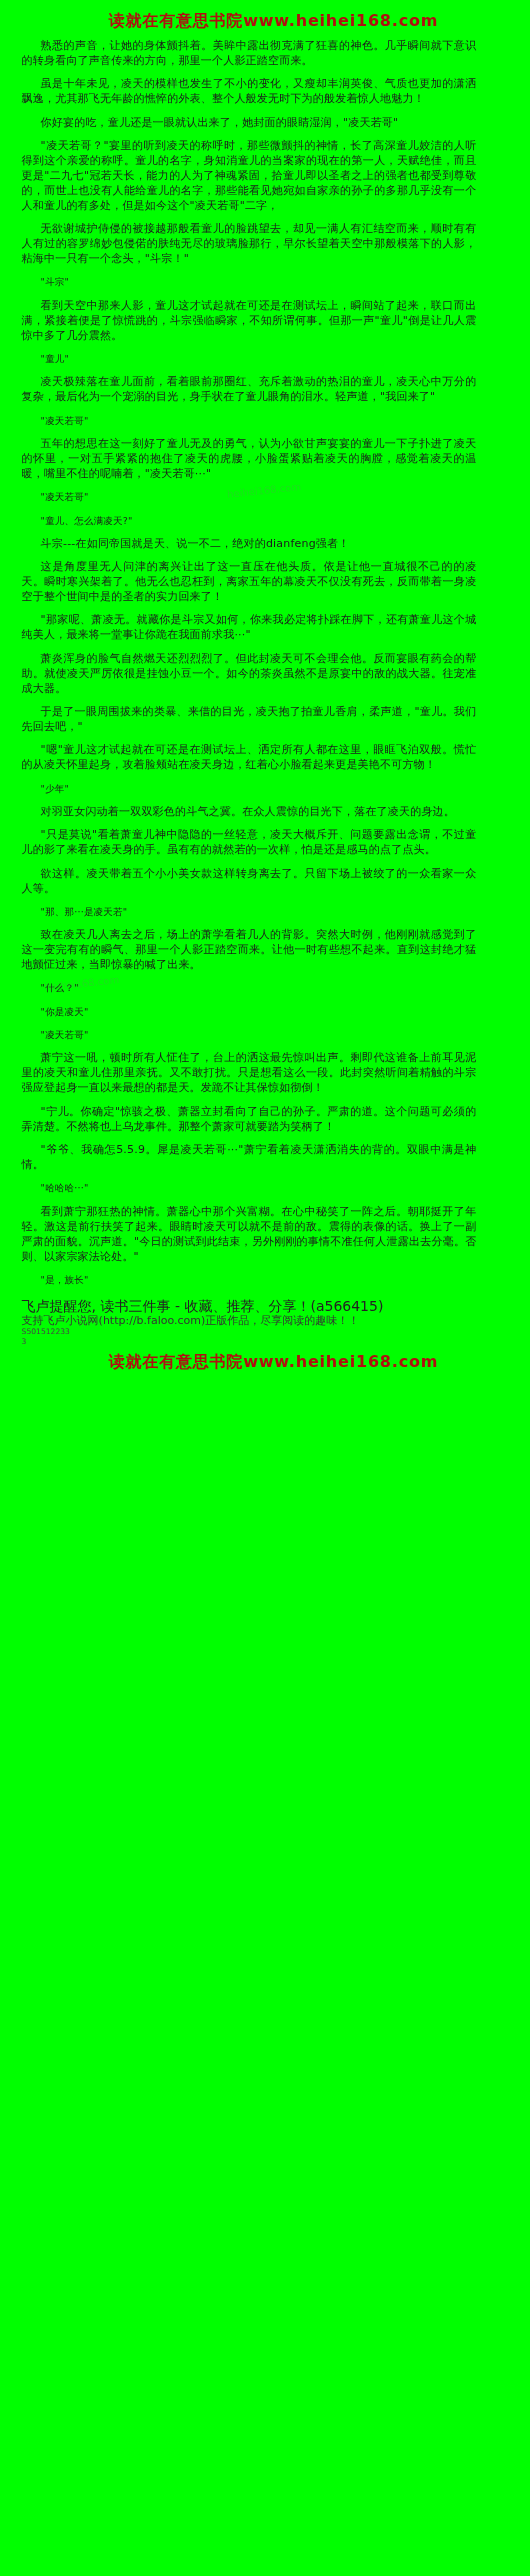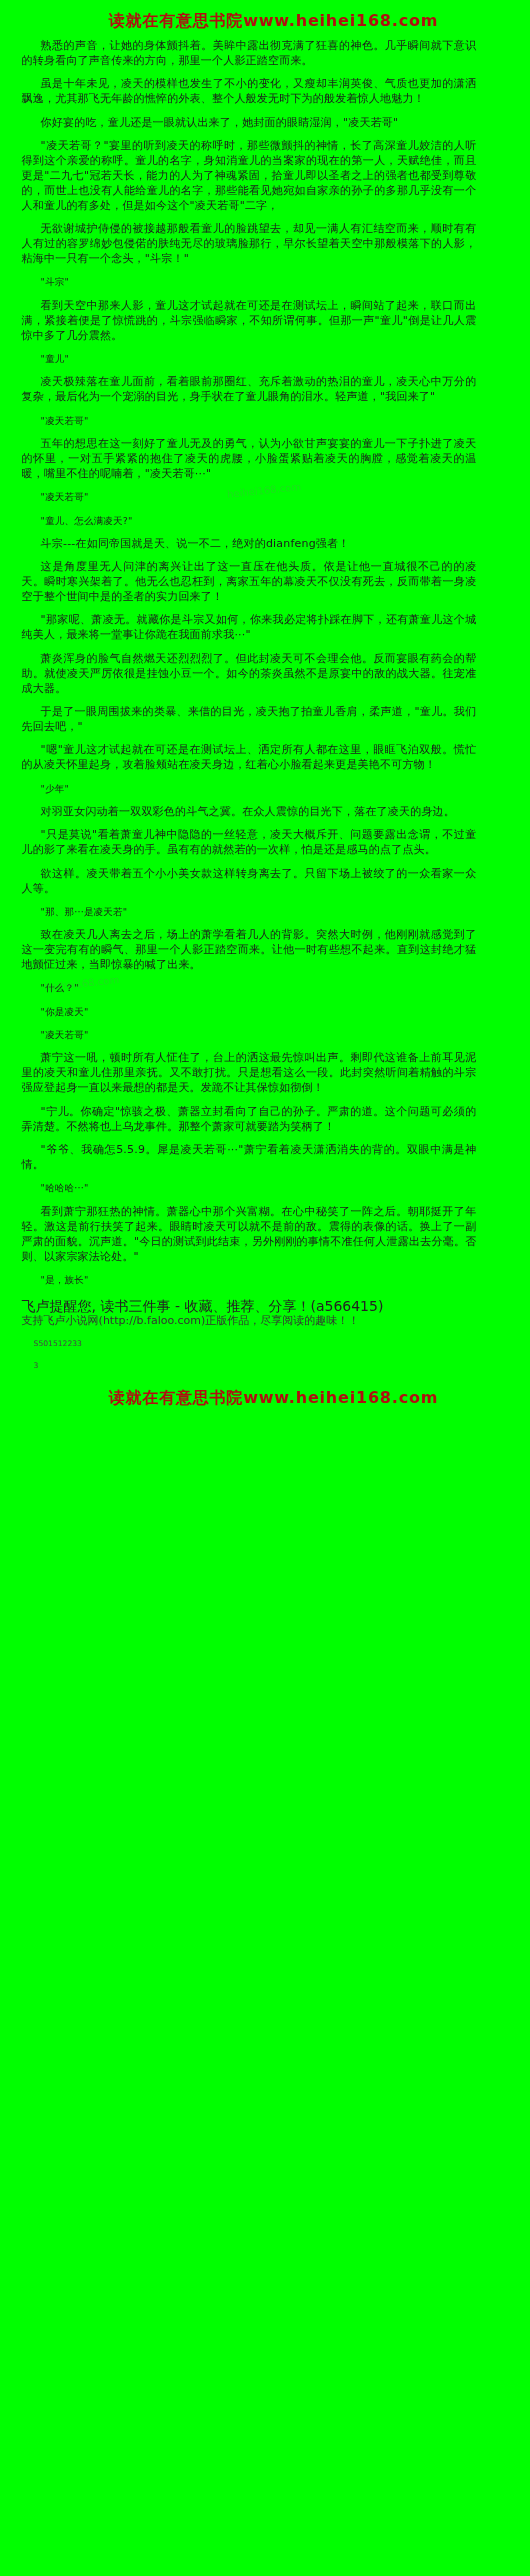--- a/index.html
+++ b/index.html
@@ -68,21 +68,21 @@
   .footer-small {
     font-size: 11px;
     line-height: 12px;
     color: #333;
     margin: 0;
   }
   .footer-tiny {
     font-size: 7.6px;
     line-height: 10.6px;
     color: #444;
-    margin: 12px;
+    margin: 0;
   }
   .wm {
     position: absolute;
     color: rgba(120,120,120,0.22);
     font-size: 10px;
     font-family: "DejaVu Sans", sans-serif;
     pointer-events: none;
     user-select: none;
     white-space: nowrap;
   }

